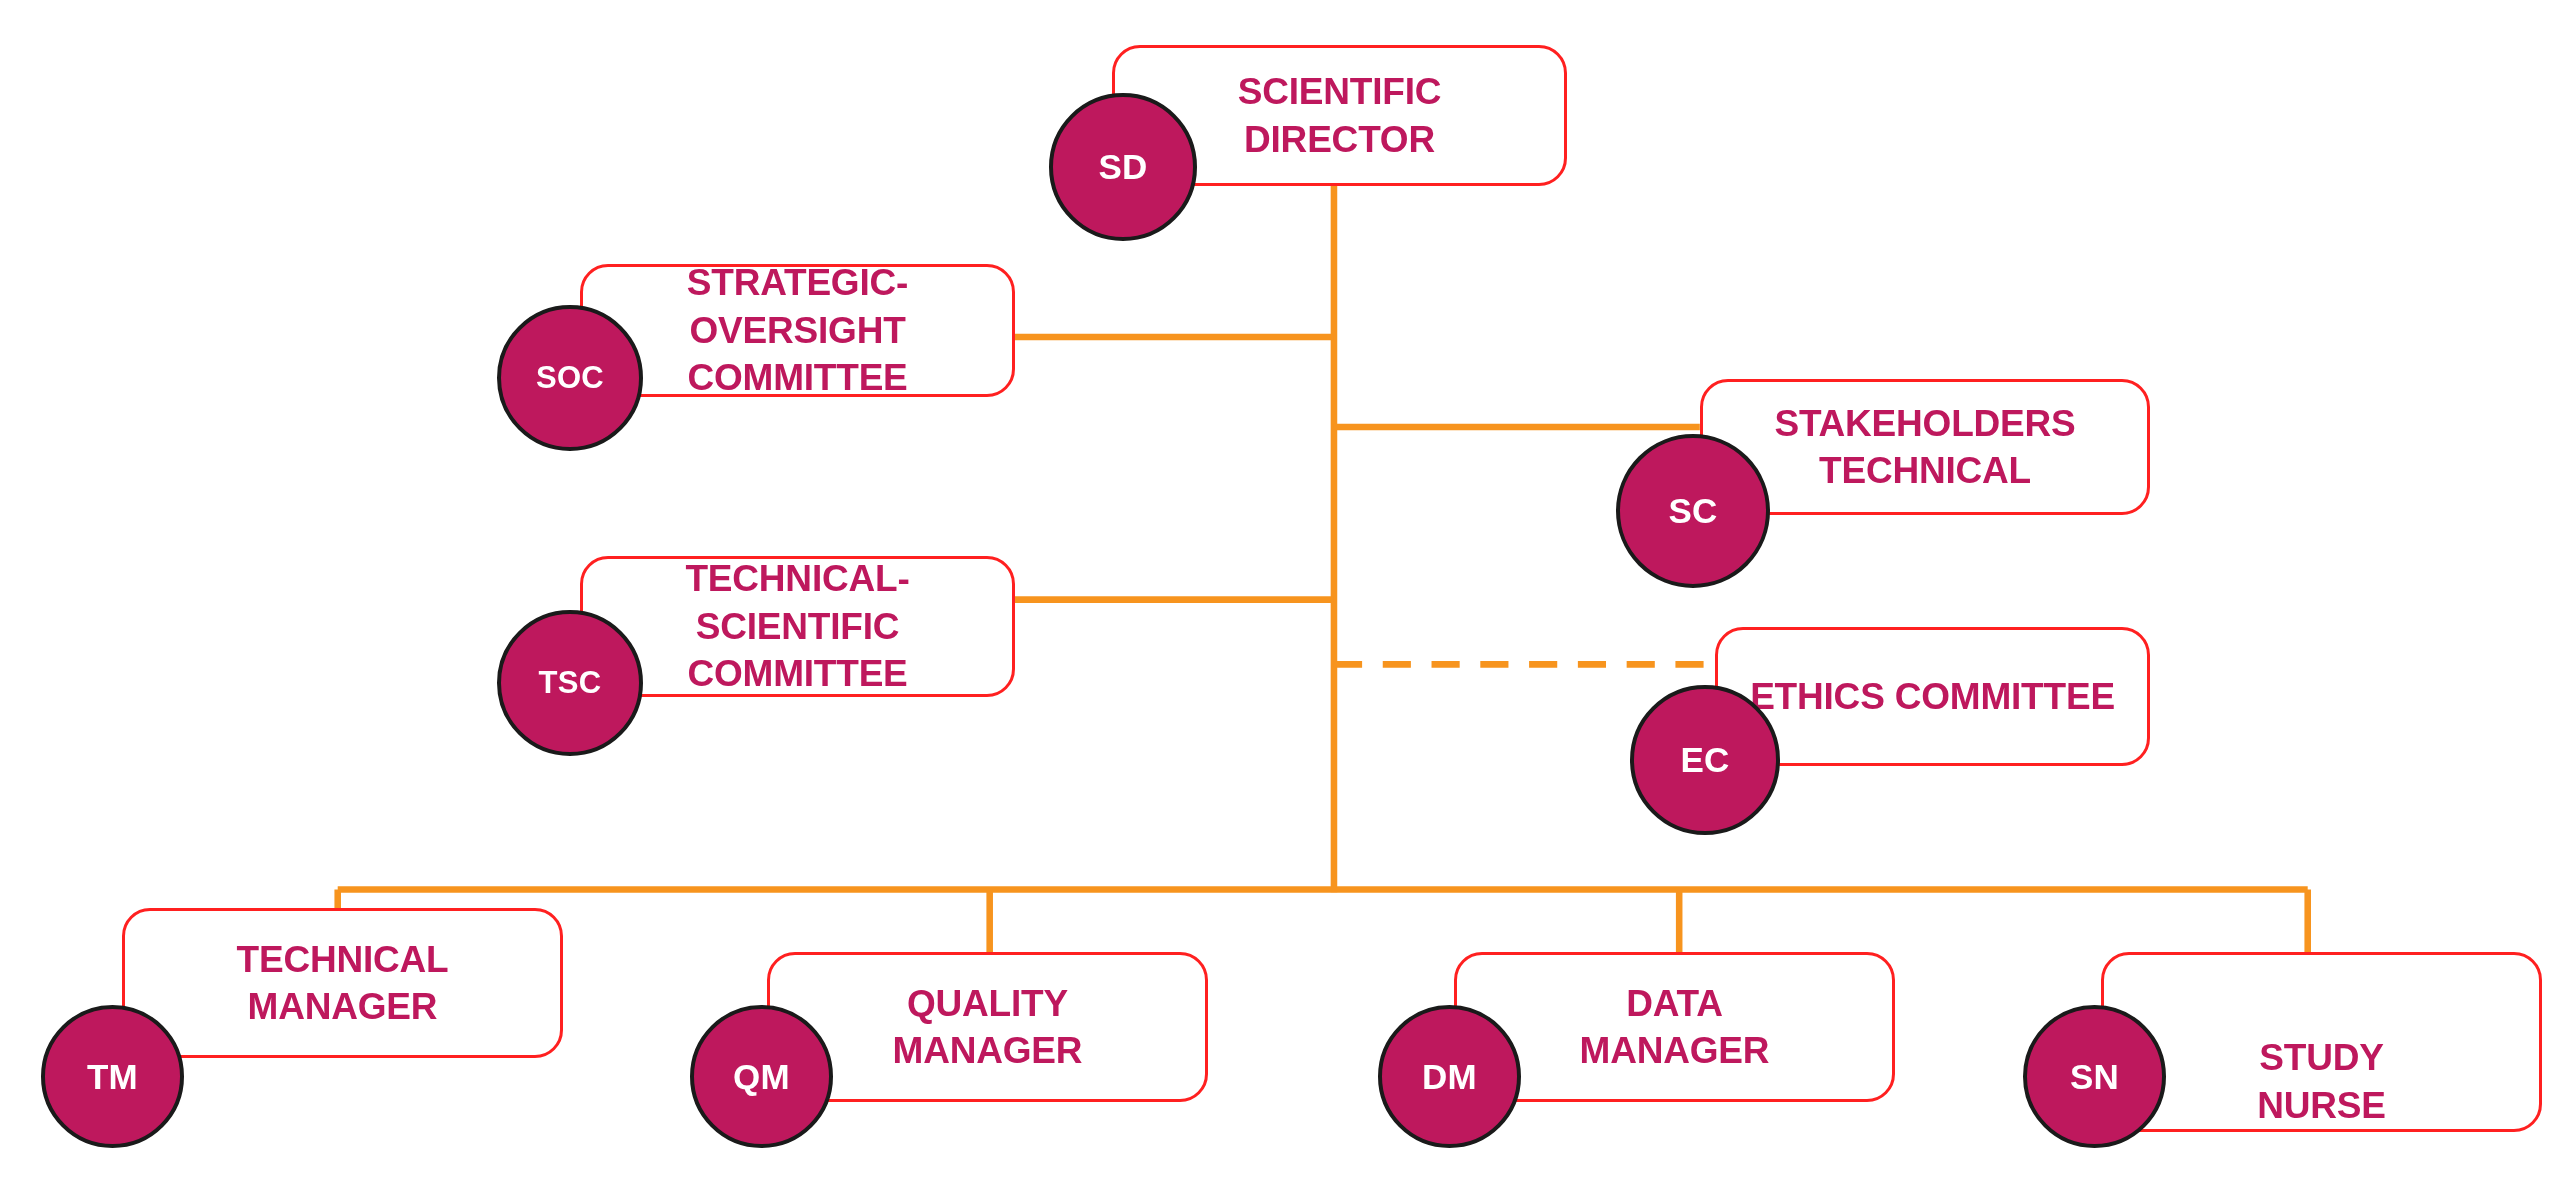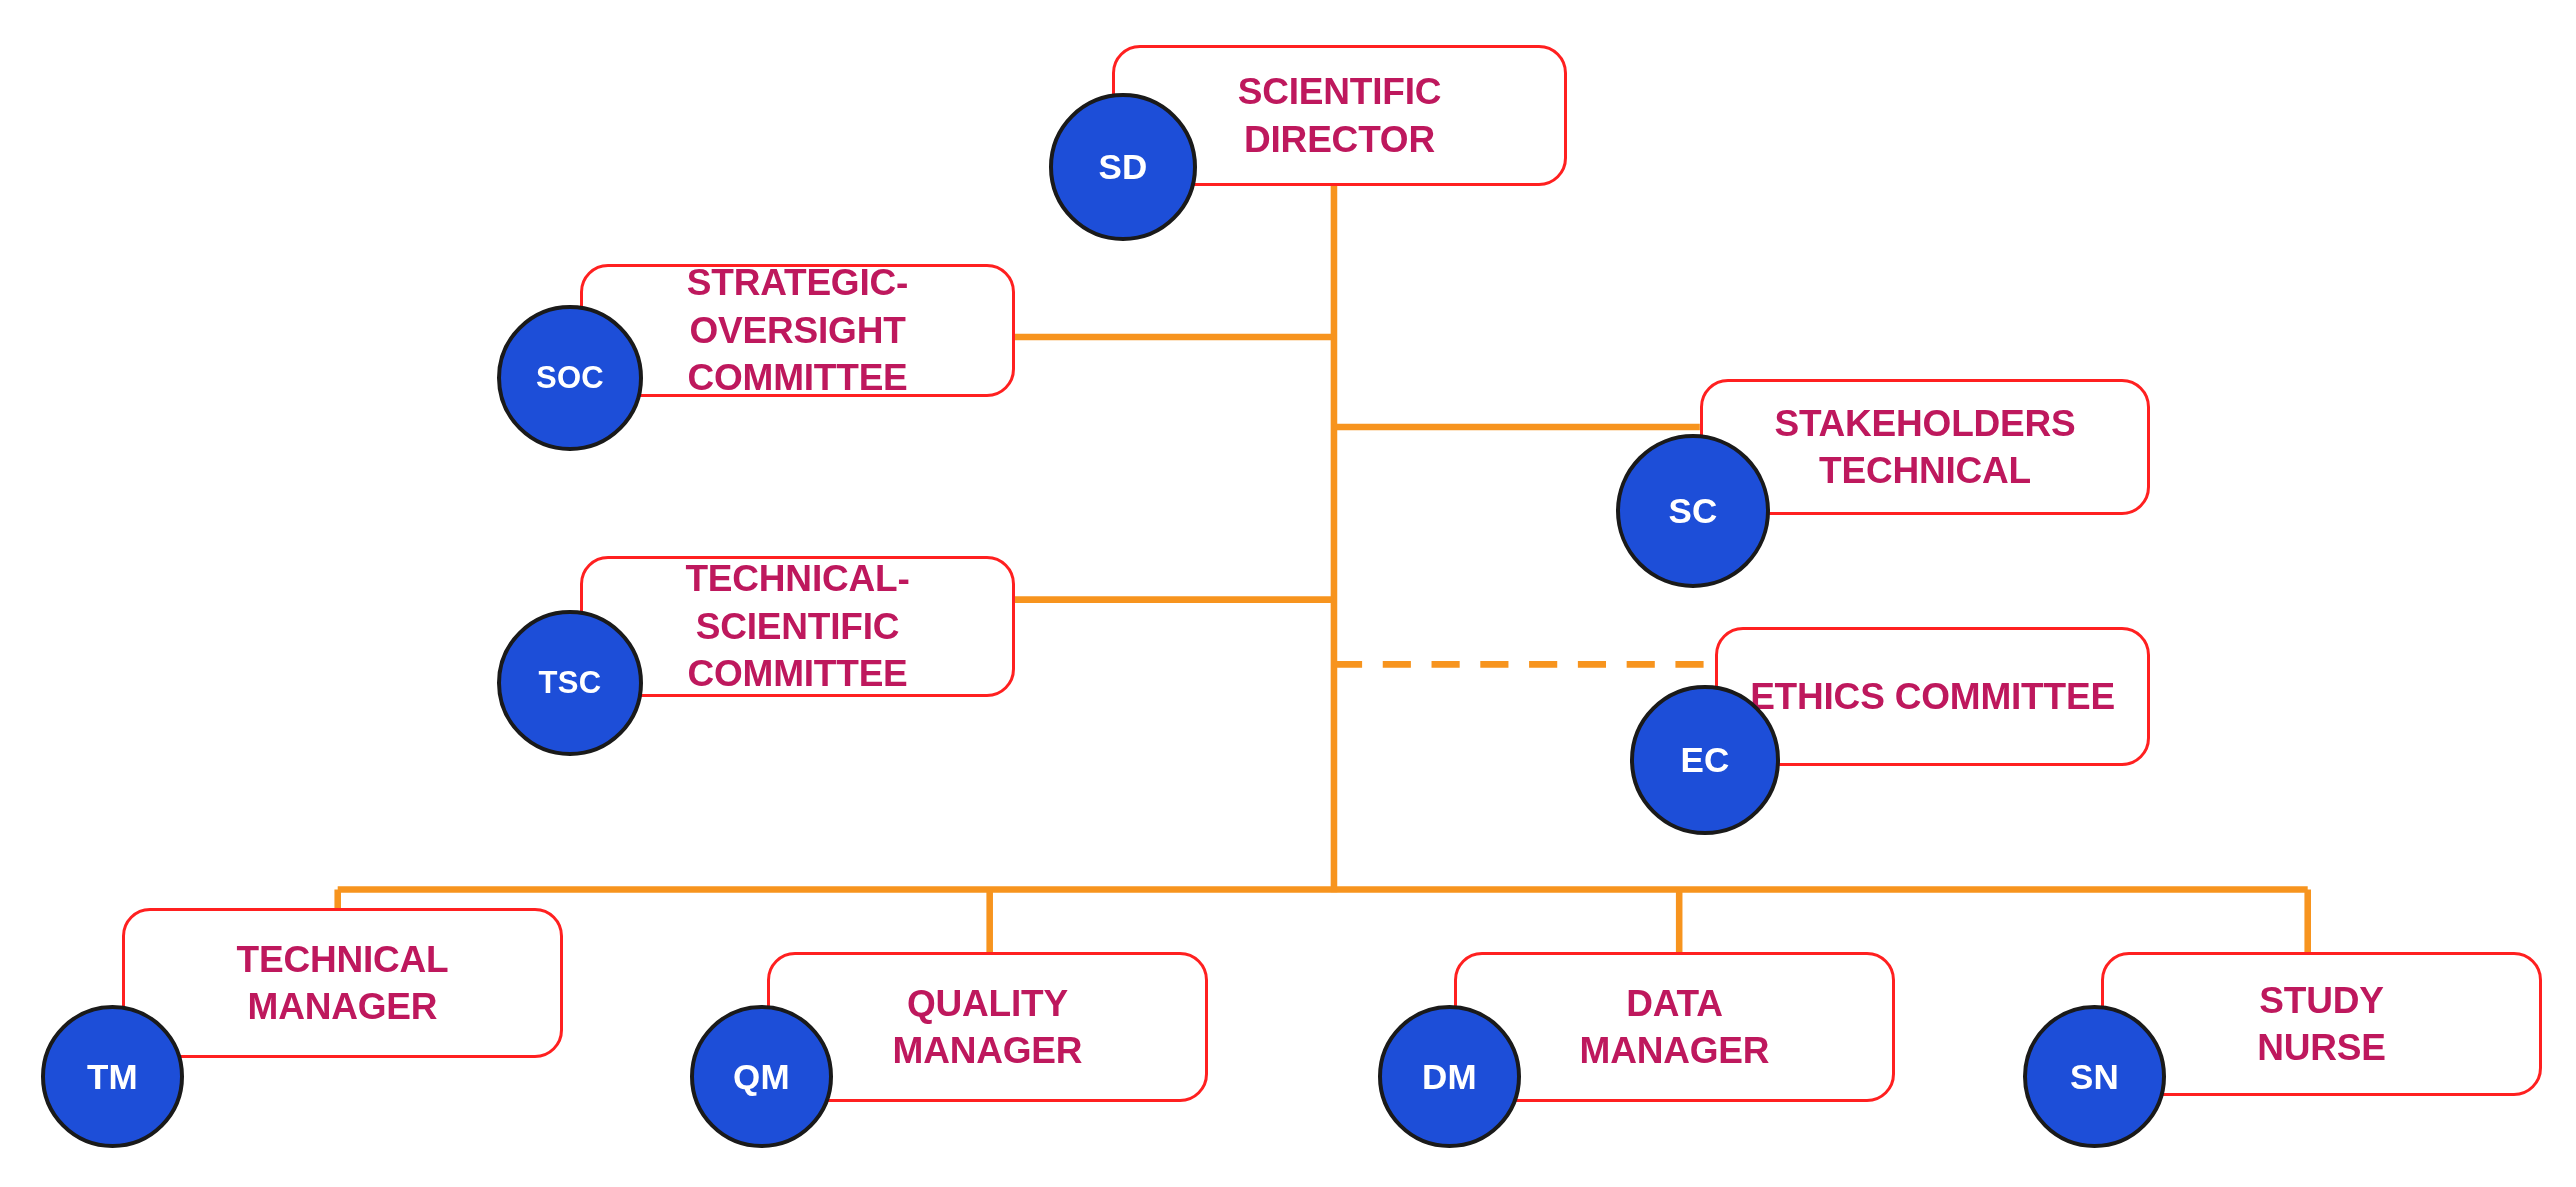--- a/index.html
+++ b/index.html
@@ -45,21 +45,21 @@
     font-weight: bold;
     font-size: 37px;
     line-height: 1.28;
     letter-spacing: -0.2px;
     padding: 0 13px;
     white-space: pre-line;
   }
   .node-circle {
     position: absolute;
     box-sizing: border-box;
-    background: #1d4ed8;
+    background: #be185d;
     border: 4.7px solid #1A1A1A;
     border-radius: 50%;
     display: flex;
     align-items: center;
     justify-content: center;
     z-index: 3;
   }
   .node-abbr {
     color: #ffffff;
     font-weight: bold;
@@ -168,21 +168,21 @@
     <div class="node-box" style="left:1454px; top:952px; width:441px; height:150px;">
       <div class="node-label">DATA
 MANAGER</div>
     </div>
     <div class="node-circle" style="left:1378px; top:1005px; width:143px; height:143px;">
       <span class="node-abbr">DM</span>
     </div>
   </div>
 
   <div class="node">
-    <div class="node-box" style="left:2101px; top:952px; width:441px; height:144px;">
+    <div class="node-box" style="left:2101px; top:952px; width:441px; height:180px;align-items:flex-end;">
       <div class="node-label">STUDY
 NURSE</div>
     </div>
     <div class="node-circle" style="left:2023px; top:1005px; width:143px; height:143px;">
       <span class="node-abbr">SN</span>
     </div>
   </div>
 
 </div>
 

